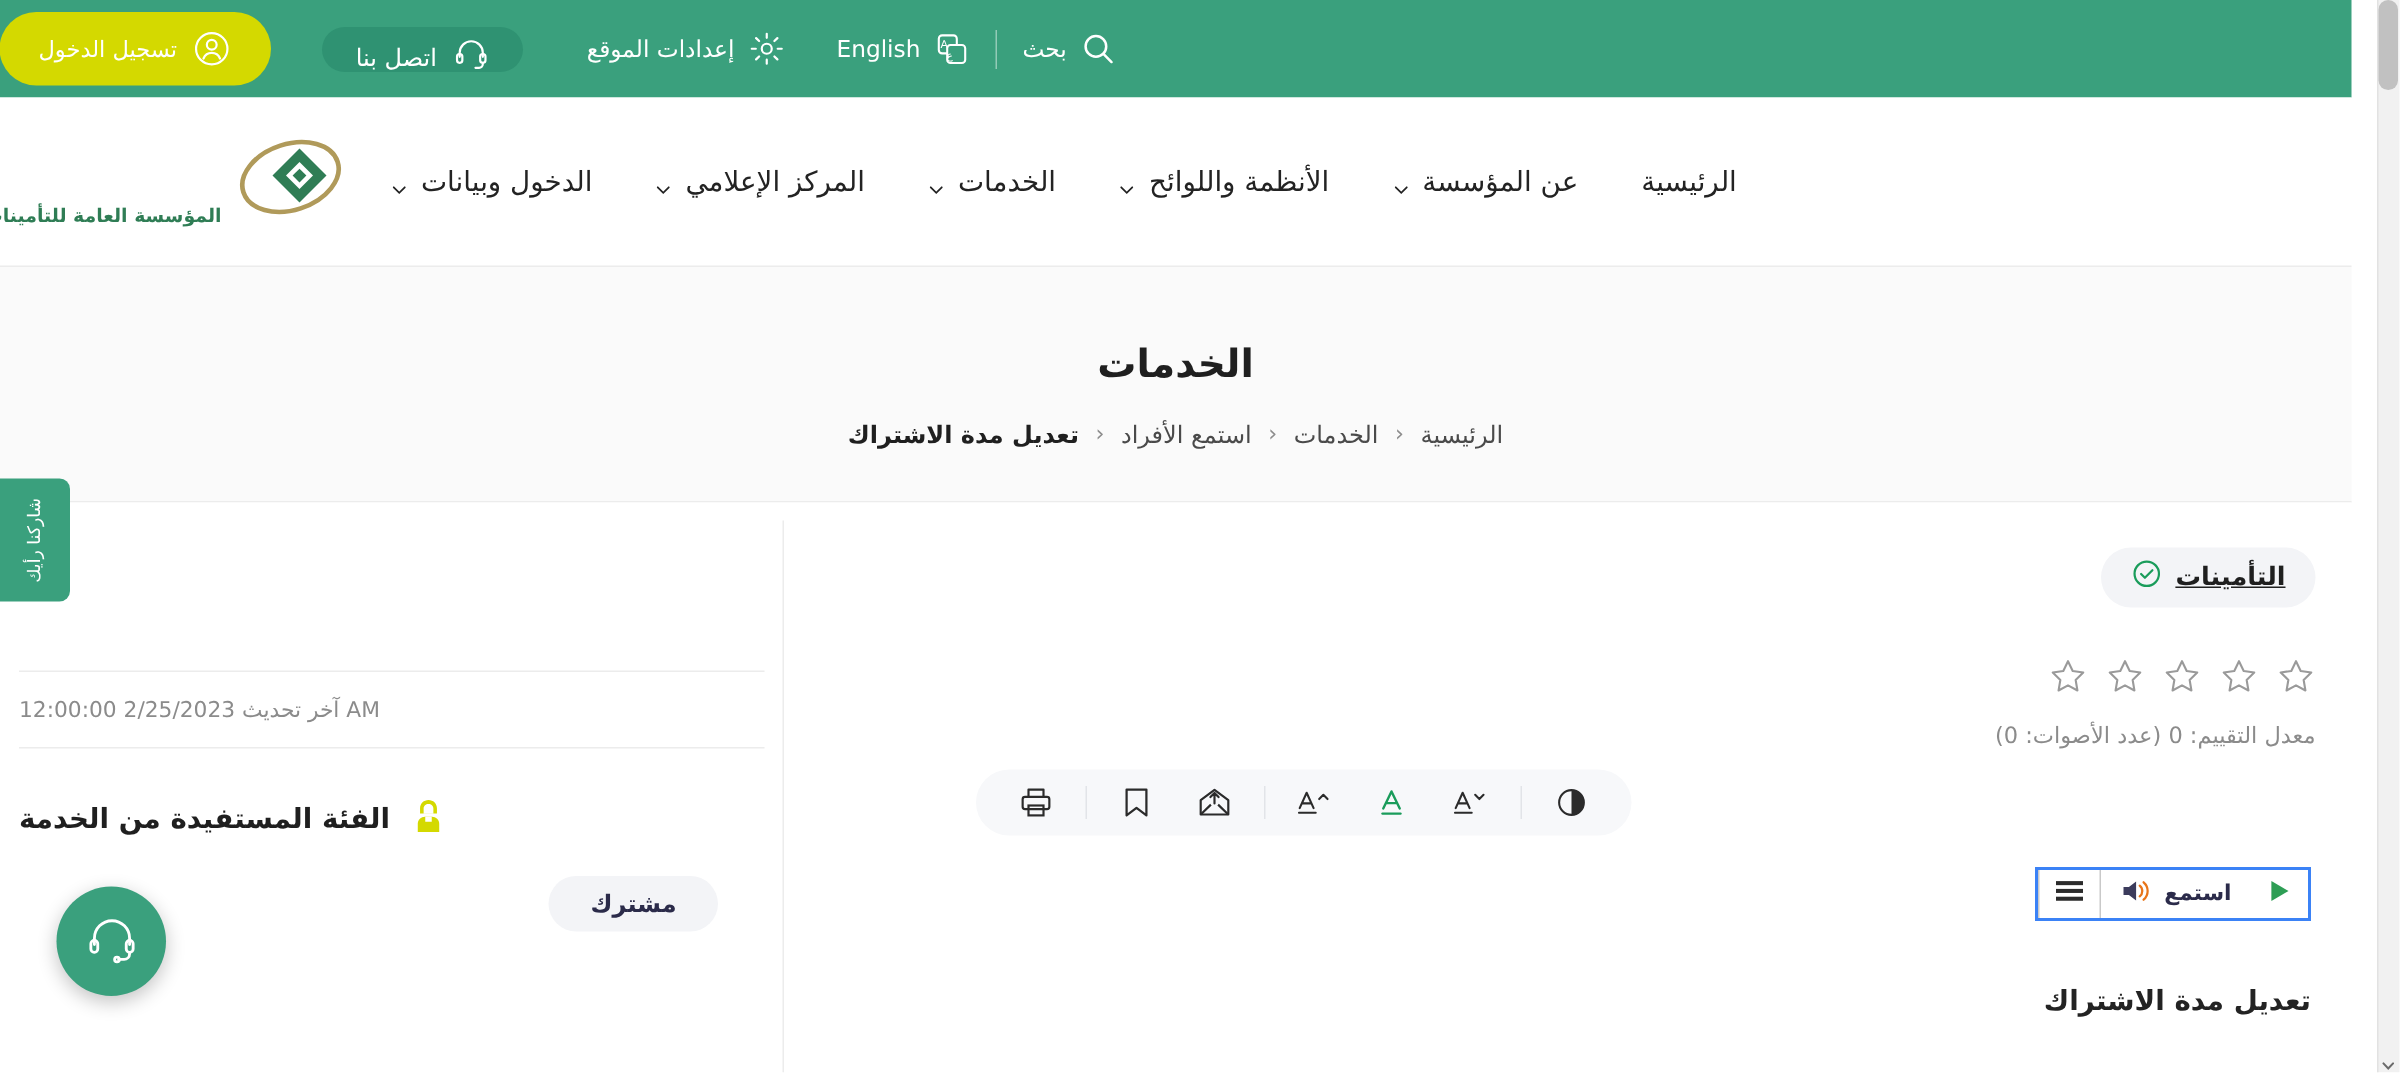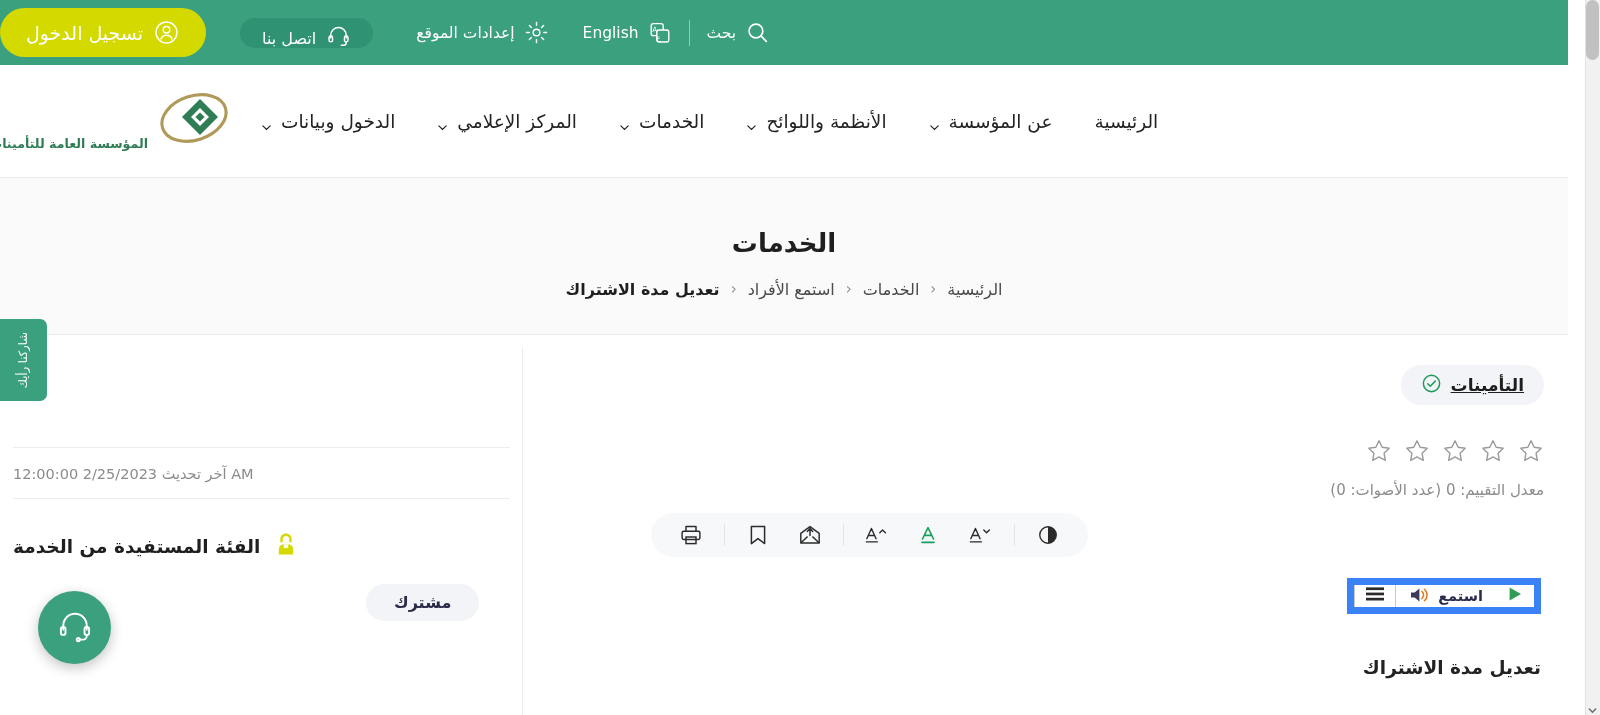--- a/index.html
+++ b/index.html
@@ -29,21 +29,21 @@
 
   .btn-contact {
     background: #2f9272; border-radius: 26px; height: 30px;
     display: flex; align-items: flex-end; gap: 10px;
     color: #fff; font-size: 16px; padding: 0 22px;
     margin-right: 26px; cursor: pointer; white-space: nowrap;
   }
   .btn-login {
     background: #d4d900; border-radius: 26px; height: 49px;
     display: flex; align-items: center; gap: 10px;
-    color: #ffffff; font-size: 19px; padding: 0 26px;
+    color: #ffffff; font-size: 15px; padding: 0 26px;
     margin-right: 34px; cursor: pointer; white-space: nowrap;
     font-weight: 500;
   }
 
   
   .navrow {
     position: absolute; top: 65px; left: 0; width: 1568px; height: 113px;
     background: #ffffff; display: flex; flex-direction: row-reverse;
     align-items: center; border-bottom: 1px solid #ececec;
   }
@@ -100,21 +100,21 @@
     position: absolute; top: 178px; left: 128px;
     background: #f7f8fa; border-radius: 22px; height: 44px;
     display: flex; flex-direction: row; align-items: center; padding: 0 14px;
   }
   .tool { width: 34px; height: 34px; display: flex; align-items: center; justify-content: center; cursor: pointer; margin: 0 9px; }
   .tool-sep { width: 1px; height: 22px; background: #e2e4e8; margin: 0 7px; }
 
   .player {
     position: absolute; top: 243px; right: 27px;
     display: flex; flex-direction: row-reverse; height: 36px;
-    border: 7px solid #3b82f6; background: #fff;
+    border: 2px solid #3b82f6; background: #fff;
   }
   .pl-cell { display: flex; align-items: center; justify-content: center; padding: 0 10px; border-left: 1px solid #c9c9c9; cursor: pointer; }
   .pl-cell:last-child { border-left: none; }
   .pl-listen { gap: 7px; font-size: 14.5px; color: #2b2b4a; font-weight: 700; padding: 0 13px; }
 
   .svc-name { position: absolute; top: 322px; right: 27px; font-size: 18.5px; color: #232323; font-weight: 700; }
 
   
   .side { position: absolute; top: 0; left: 0; width: 523px; height: 380px; }
   .btn-start {

